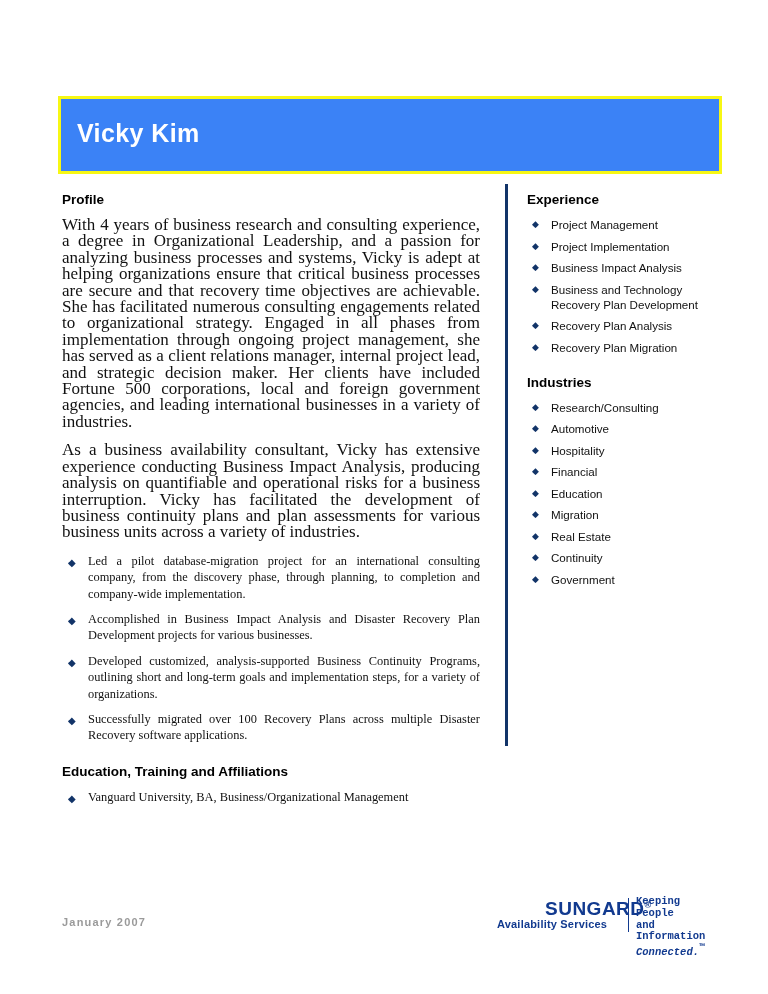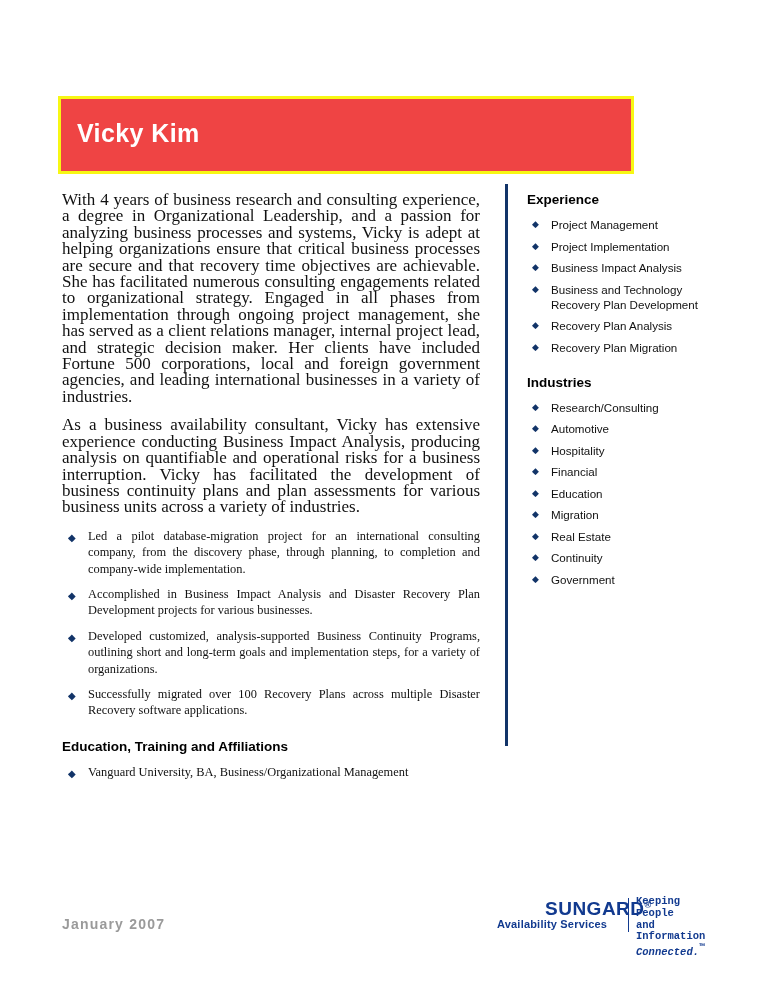--- a/index.html
+++ b/index.html
@@ -21,23 +21,23 @@
     width: 768px;
     height: 994px;
     background: #ffffff;
   }
 
   
   .header-band {
     position: absolute;
     left: 58px;
     top: 96px;
-    width: 576px;
+    width: 664px;
     height: 78px;
-    background: #ef4444;
+    background: #3b82f6;
     border: 3px solid #f7f714;
     box-sizing: border-box;
   }
   .header-name {
     position: absolute;
     left: 16px;
     top: 20px;
     font-size: 25px;
     font-weight: bold;
     color: #ffffff;
@@ -133,21 +133,21 @@
     color: #123468;
     line-height: 15px;
   }
 
   
   .footer-date {
     position: absolute;
     left: 62px;
     top: 916px;
     font-family: "Liberation Sans", sans-serif;
-    font-size: 14px;
+    font-size: 11px;
     font-weight: bold;
     letter-spacing: 1.2px;
     color: #9a9a9a;
   }
   .logo {
     position: absolute;
     left: 497px;
     top: 896px;
     width: 220px;
     height: 40px;
@@ -201,20 +201,21 @@
 <div class="page">
 
   <div class="header-band">
     <div class="header-name">Vicky Kim</div>
   </div>
 
   <div class="divider"></div>
 
   <div class="left-col">
 
+    <h2 class="section-title">Profile</h2>
     <p class="body-text">With 4 years of business research and consulting experience, a degree in Organizational Leadership, and a passion for analyzing business processes and systems, Vicky is adept at helping organizations ensure that critical business processes are secure and that recovery time objectives are achievable. She has facilitated numerous consulting engagements related to organizational strategy. Engaged in all phases from implementation through ongoing project management, she has served as a client relations manager, internal project lead, and strategic decision maker. Her clients have included Fortune 500 corporations, local and foreign government agencies, and leading international businesses in a variety of industries.</p>
     <p class="body-text">As a business availability consultant, Vicky has extensive experience conducting Business Impact Analysis, producing analysis on quantifiable and operational risks for a business interruption. Vicky has facilitated the development of business continuity plans and plan assessments for various business units across a variety of industries.</p>
 
     <ul class="bullets">
       <li><span class="dia">◆</span><span>Led a pilot database-migration project for an international consulting company, from the discovery phase, through planning, to completion and company-wide implementation.</span></li>
       <li><span class="dia">◆</span><span>Accomplished in Business Impact Analysis and Disaster Recovery Plan Development projects for various businesses.</span></li>
       <li><span class="dia">◆</span><span>Developed customized, analysis-supported Business Continuity Programs, outlining short and long-term goals and implementation steps, for a variety of organizations.</span></li>
       <li><span class="dia">◆</span><span>Successfully migrated over 100 Recovery Plans across multiple Disaster Recovery software applications.</span></li>
     </ul>
 

